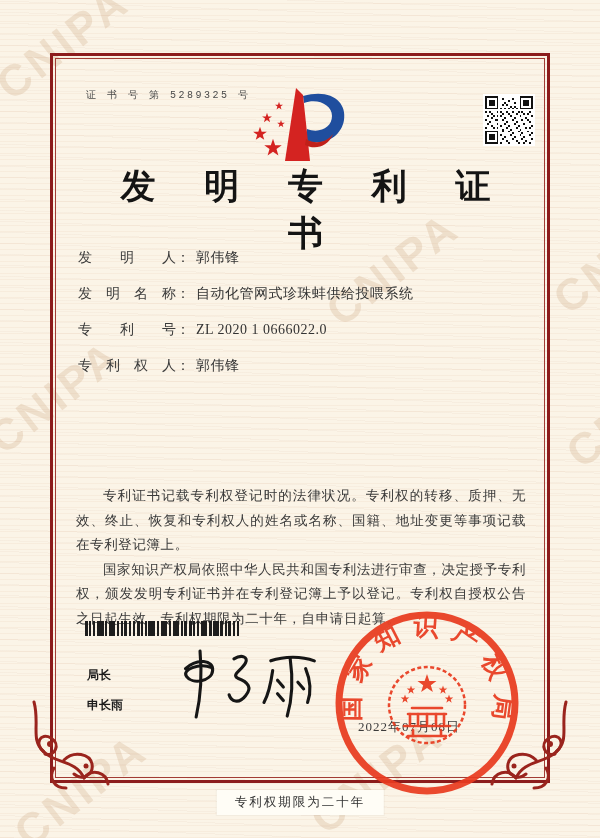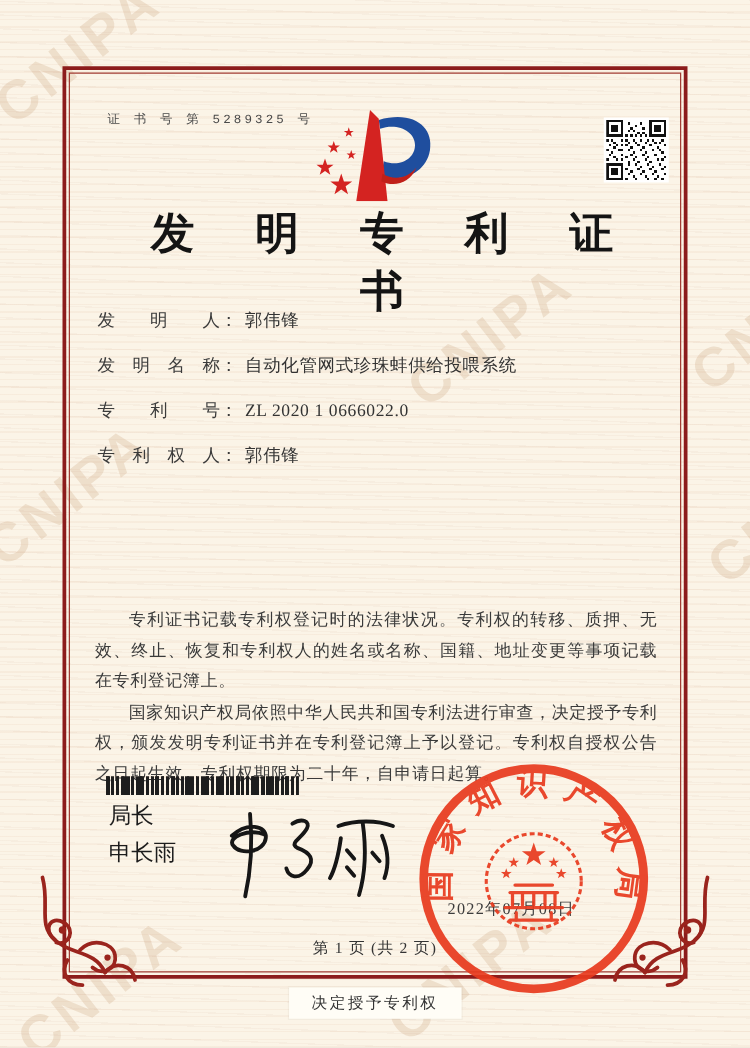--- a/index.html
+++ b/index.html
@@ -49,22 +49,22 @@
   }
   .body-text p{margin:0;text-indent:2em;}
   .barcode{
     position:absolute;left:85px;top:621px;width:154px;height:15px;z-index:2;
     background-image:
       repeating-linear-gradient(90deg,#1d1d1d 0 2px,transparent 2px 4px),
       repeating-linear-gradient(90deg,#1d1d1d 0 1px,transparent 1px 9px),
       repeating-linear-gradient(90deg,#1d1d1d 0 3px,transparent 3px 13px);
   }
   .officer{
-    position:absolute;left:87px;top:637px;z-index:2;
-    font-family:"Liberation Sans",sans-serif;font-size:18px;line-height:30px;color:#1c1c1c;
+    position:absolute;left:87px;top:660px;z-index:2;
+    font-family:"Liberation Sans",sans-serif;font-size:12px;line-height:30px;color:#1c1c1c;font-weight:bold;
   }
   .signature{position:absolute;left:170px;top:645px;z-index:3;}
   .seal-date{
     position:absolute;left:358px;top:718px;z-index:2;
     font-size:13px;color:#3c3c3c;letter-spacing:1px;white-space:nowrap;
   }
   .seal{position:absolute;left:332px;top:608px;z-index:3;}
   .flourish{position:absolute;z-index:4;}
   .flourish.left{left:24px;top:698px;}
   .flourish.right{right:24px;top:698px;transform:scaleX(-1);}
@@ -225,17 +225,16 @@
       <path d="M10,4 C16,26 6,42 20,54 C32,66 52,62 60,80"></path>
       <path d="M20,54 C10,46 16,34 27,40 C37,46 31,59 21,56"></path>
       <path d="M60,80 C68,70 82,74 84,86"></path>
       <path d="M40,62 C50,52 66,56 68,66 C70,77 58,83 50,76"></path>
       <path d="M30,70 C24,80 30,90 42,90"></path>
       <circle cx="26" cy="46" r="3" fill="#9a241d" stroke="none"></circle>
       <circle cx="62" cy="68" r="2.5" fill="#9a241d" stroke="none"></circle>
     </g>
   </svg>
 
-  <div class="page-info">第 1 页 (共 2 页)</div>
-
-  <div class="footer-note">决定授予专利权</div>
+
+  <div class="footer-note">专利权期限为二十年</div>
 
 </div>
 
 </body></html>

